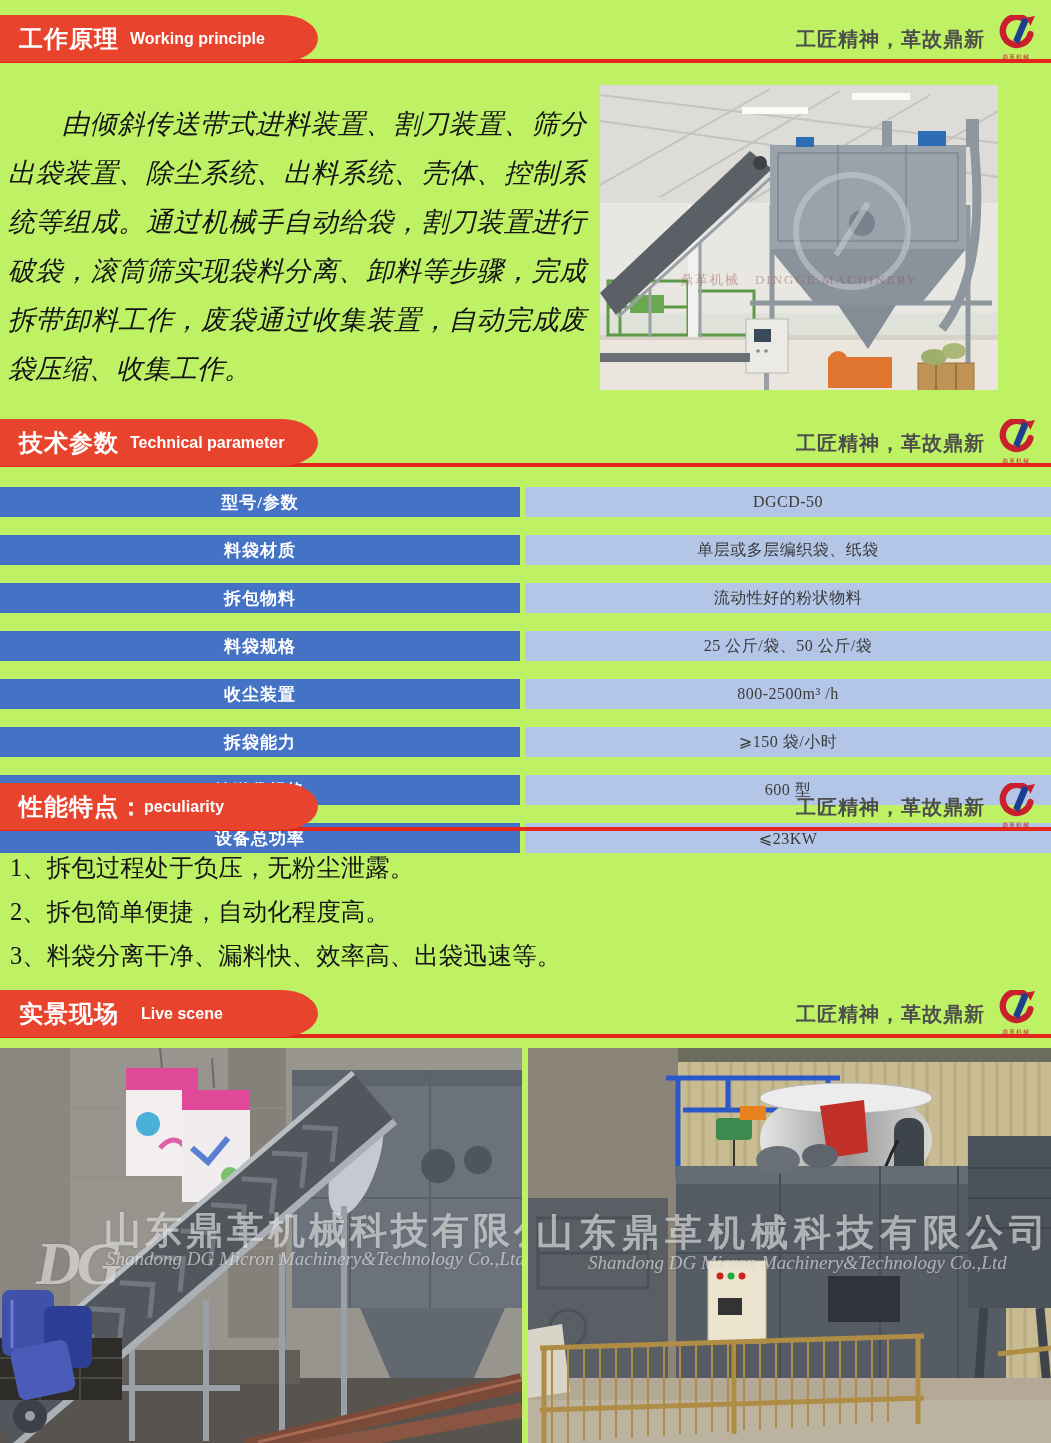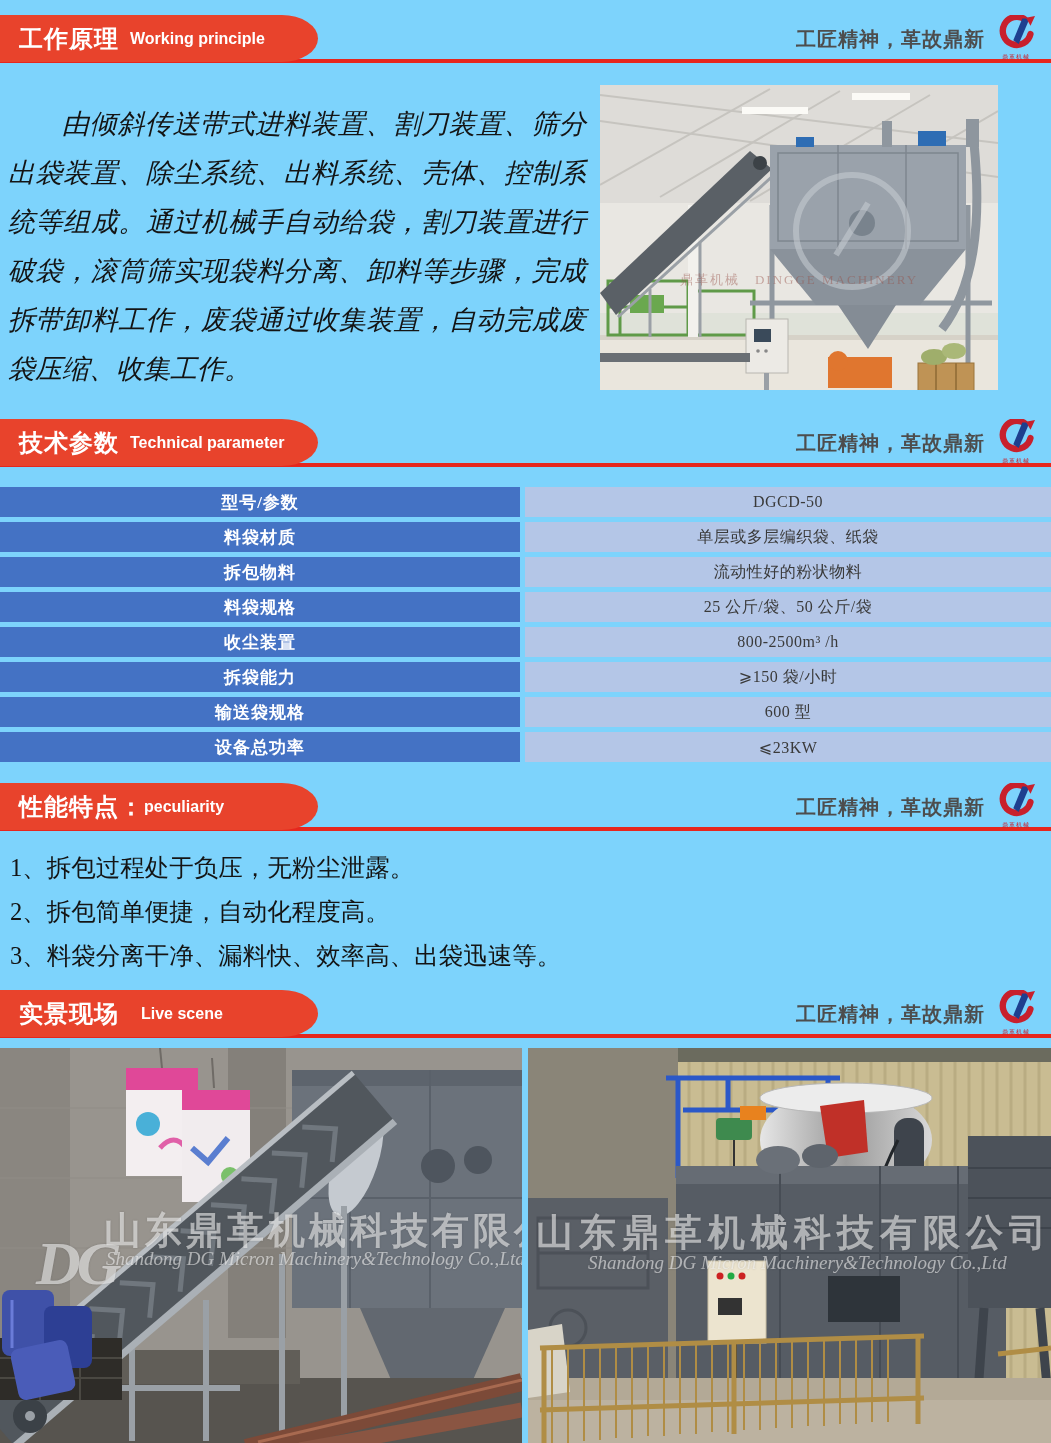--- a/index.html
+++ b/index.html
@@ -3,21 +3,21 @@
 <meta charset="utf-8">
 <style>
   :root{
     --banner-red:#e8432c;
     --line-red:#e6261d;
     --label-blue:#4472c4;
     --cell-blue:#b4c6e7;
     --slogan-gray:#4d4d4d;
   }
   html,body{margin:0;padding:0;background:#ffffff;}
-  .page{position:relative;width:1051px;height:1443px;background:#7dd3fc;overflow:hidden;
+  .page{position:relative;width:1051px;height:1443px;background:#bef264;overflow:hidden;
         font-family:"Liberation Sans",sans-serif;}
 
   
   .sec-header{position:absolute;left:0;width:1051px;height:66px;}
   .redline{position:absolute;left:0;top:44px;width:1051px;height:4px;background:var(--line-red);}
   .ribbon{position:absolute;left:0;top:0;width:318px;height:47px;background:var(--banner-red);
           border-radius:0 40px 40px 0 / 0 26px 26px 0;color:#fff;display:flex;align-items:center;
           padding-left:19px;box-sizing:border-box;z-index:2;}
   .t-zh{font-size:24px;font-weight:bold;letter-spacing:1px;}
   .t-en{font-size:16px;font-weight:bold;margin-left:11px;white-space:nowrap;}
@@ -40,21 +40,21 @@
   
   .wm{position:absolute;color:rgba(255,255,255,.55);white-space:nowrap;
       font-family:"Liberation Serif","DejaVu Serif",serif;text-shadow:0 0 2px rgba(60,60,60,.25);}
   .wm-dg{font-size:62px;font-weight:bold;font-style:italic;letter-spacing:-4px;margin-top:32px;}
   .wm-zh{font-size:37px;font-weight:bold;letter-spacing:4px;}
   .wm-en{font-size:19px;font-style:italic;}
   .wm-center{left:0;right:0;text-align:center;}
   .wm-top-photo{color:rgba(150,80,70,.45);font-size:13px;letter-spacing:2px;text-shadow:none;}
 
   
-  .ptable{position:absolute;left:0;top:487px;width:1051px;display:flex;flex-direction:column;gap:5px;}
+  .ptable{position:absolute;left:0;top:487px;width:1051px;display:flex;flex-direction:column;gap:18px;}
   .trow{display:flex;gap:5px;height:30px;}
   .tlabel{width:520px;background:var(--label-blue);color:#ffffff;font-weight:bold;
           display:flex;align-items:center;justify-content:center;font-size:17px;
           font-family:"Liberation Serif","DejaVu Serif",serif;letter-spacing:1px;}
   .tvalue{flex:1;background:var(--cell-blue);color:#3a3a3a;
           display:flex;align-items:center;justify-content:center;font-size:16px;
           font-family:"Liberation Serif","DejaVu Serif",serif;letter-spacing:.5px;}
 
   
   .features{position:absolute;left:10px;top:853px;width:900px;

